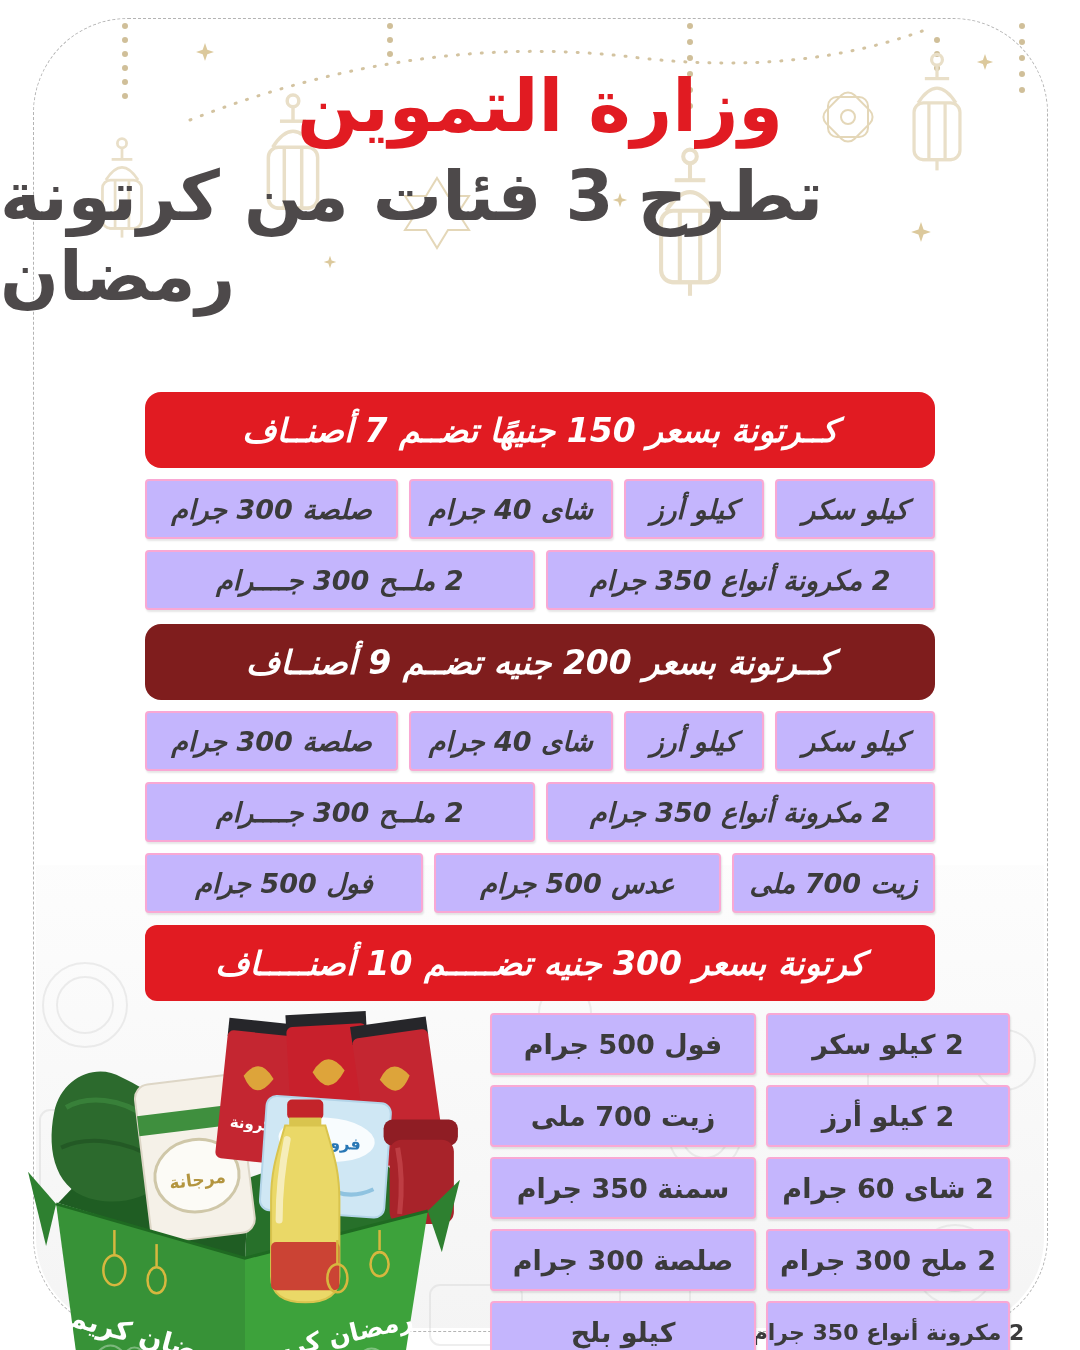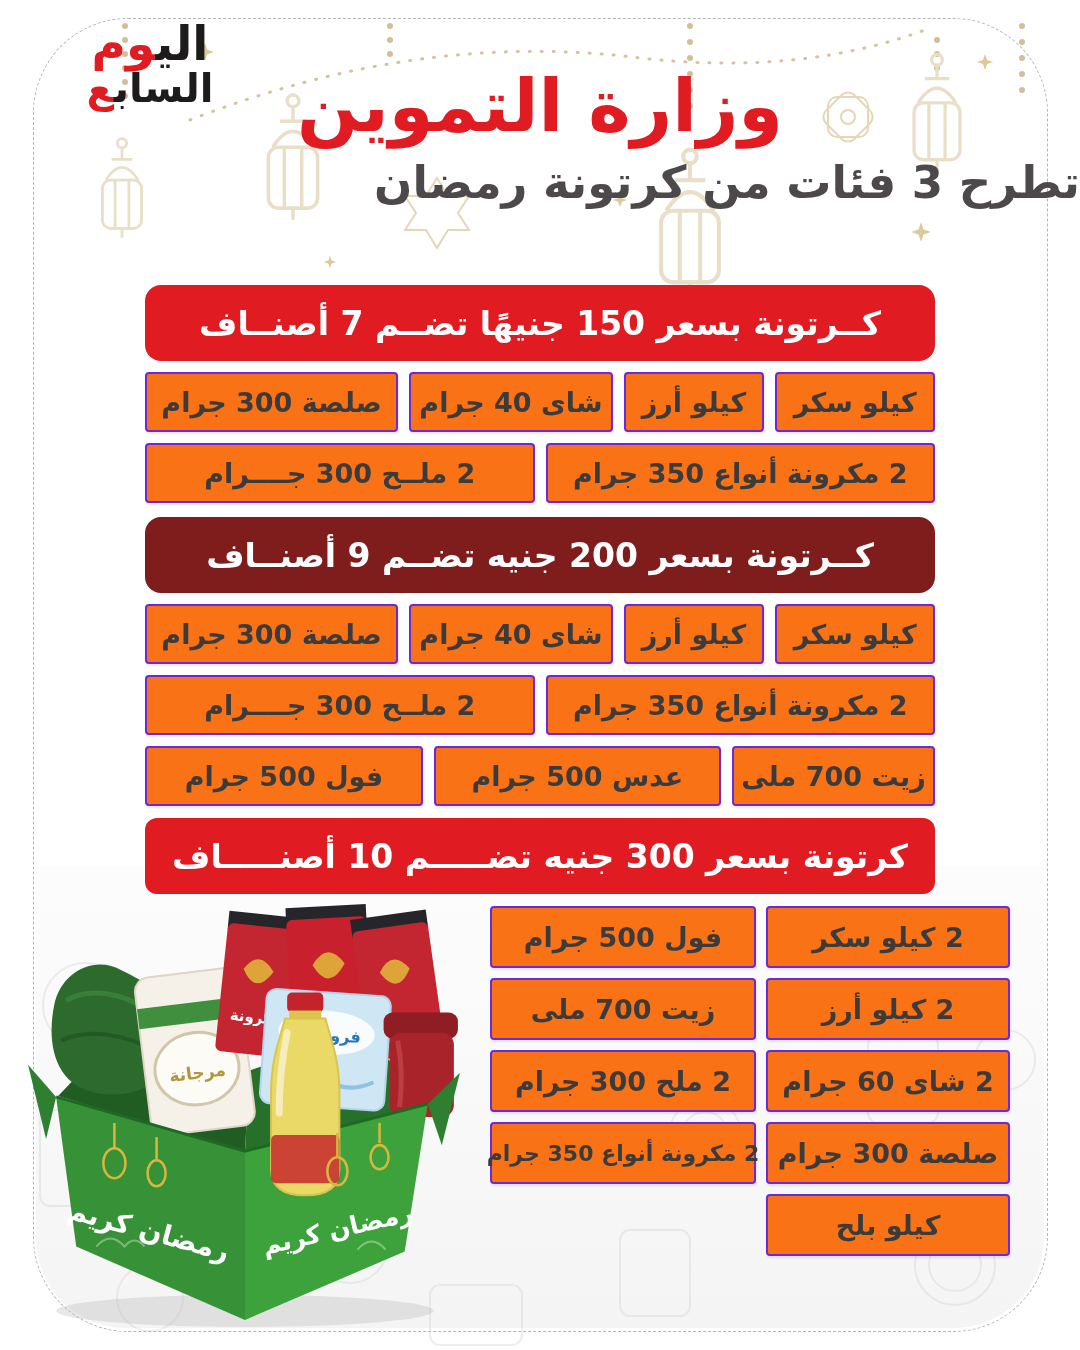--- a/index.html
+++ b/index.html
@@ -26,37 +26,37 @@
   }
   .logo .l1{font-size:47px;}
   .logo .l2{font-size:40px;margin-top:2px;}
   .lg-black{color:#1d1b1c;}
   .lg-red{color:#e11b22;}
   .page-title{
     padding-top:64px;margin:0;text-align:center;
     font-size:72px;font-weight:800;color:#e11b22;
   }
   .page-subtitle{
-    margin:8px 0 0 0;text-align:right;
-    font-size:45px;font-weight:800;color:#4d494a;
-  }
-  .section{margin:8px 145px;}
+    margin:8px 0 0 0;text-align:left;
+    font-size:69px;font-weight:800;color:#4d494a;
+  }
+  .section{margin:8px 145px;font-style:italic;}
   .banner{
     height:76px;border-radius:16px;display:flex;align-items:center;justify-content:center;
     color:#ffffff;font-size:33px;font-weight:800;white-space:nowrap;
   }
   .banner.red{background:#e11b22;}
   .banner.dark{background:#7f1d1d;}
   .banner.square{border-radius:12px;}
   .b1{margin-top:76px;}
   .b2{margin-top:14px;}
   .b3{margin-top:12px;}
   .irow{display:flex;gap:11px;margin-top:11px;}
   .ibox{
-    height:56px;background:#f97316;border:2px solid #6d28d9;border-radius:4px;
+    height:56px;background:#c4b5fd;border:2px solid #f9a8d4;border-radius:4px;
     display:flex;align-items:center;justify-content:center;
     font-size:27px;font-weight:800;color:#3b3b3b;white-space:nowrap;
     padding:0 6px;box-shadow:1px 2px 2px rgba(0,0,0,.10);
     flex:1 1 0;
   }
   
   .r4 > .w-sugar{flex:1.15;}
   .r4 > .w-rice{flex:1.0;}
   .r4 > .w-tea{flex:1.5;text-align:right;}
   .r4 > .w-salsa{flex:1.9;}
@@ -164,24 +164,20 @@
 
     <use href="#sparkle" transform="translate(205,52)"></use>
     <use href="#sparkle" transform="translate(620,200) scale(.8)"></use>
     <use href="#sparkle" transform="translate(985,62) scale(.9)"></use>
     <use href="#sparkle" transform="translate(921,232) scale(1.1)"></use>
     <use href="#sparkle" transform="translate(330,262) scale(.7)"></use>
   </svg>
 
   <div class="content">
 
-    <div class="logo">
-      <div class="l1"><span class="lg-black">الي‍</span><span class="lg-red">‍وم</span></div>
-      <div class="l2"><span class="lg-black">الساب‍</span><span class="lg-red">‍ع</span></div>
-    </div>
 
     <h1 class="page-title">وزارة التموين</h1>
     <h2 class="page-subtitle">تطرح 3 فئات من كرتونة رمضان</h2>
 
     <div class="section">
       <div class="banner red b1">كــرتونة بسعر 150 جنيهًا تضــم 7 أصنــاف</div>
       <div class="irow r4">
         <div class="ibox w-sugar">كيلو سكر</div>
         <div class="ibox w-rice">كيلو أرز</div>
         <div class="ibox w-tea">شاى 40 جرام</div>
@@ -216,20 +212,21 @@
       <div class="banner red square b3">كرتونة بسعر 300 جنيه تضـــــم 10 أصنـــــاف</div>
     </div>
     <div class="s3-body">
 
       <div class="s3-items">
         <div class="ibox">2 كيلو سكر</div>
         <div class="ibox">فول 500 جرام</div>
         <div class="ibox">2 كيلو أرز</div>
         <div class="ibox">زيت 700 ملى</div>
         <div class="ibox">2 شاى 60 جرام</div>
+        <div class="ibox">سمنة 350 جرام</div>
         <div class="ibox">2 ملح 300 جرام</div>
         <div class="ibox">صلصة 300 جرام</div>
         <div class="ibox small">2 مكرونة أنواع 350 جرام</div>
         <div class="ibox">كيلو بلح</div>
       </div>
 
       <svg class="carton-photo" viewBox="0 0 450 430">
 
         <ellipse cx="218" cy="409" rx="188" ry="16" fill="#b9b9b9" opacity=".35"></ellipse>
 

